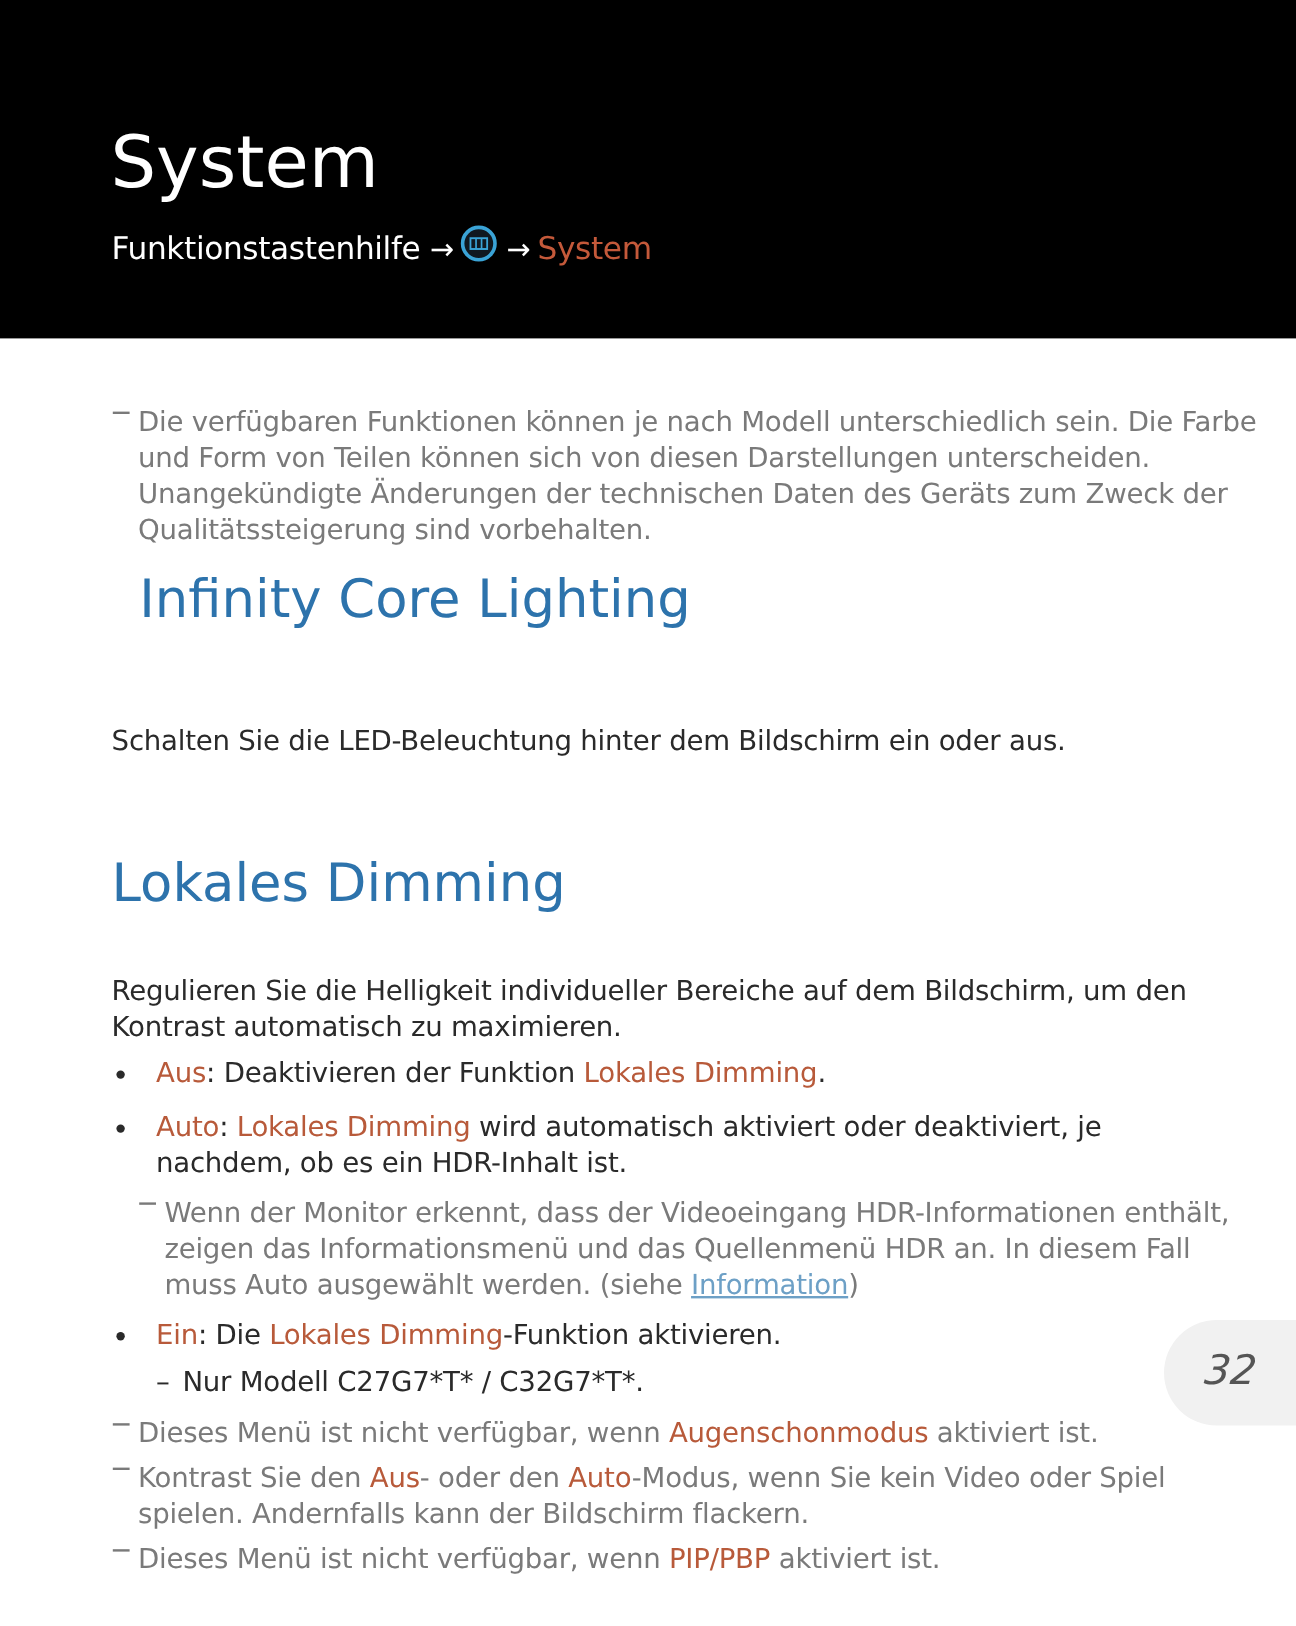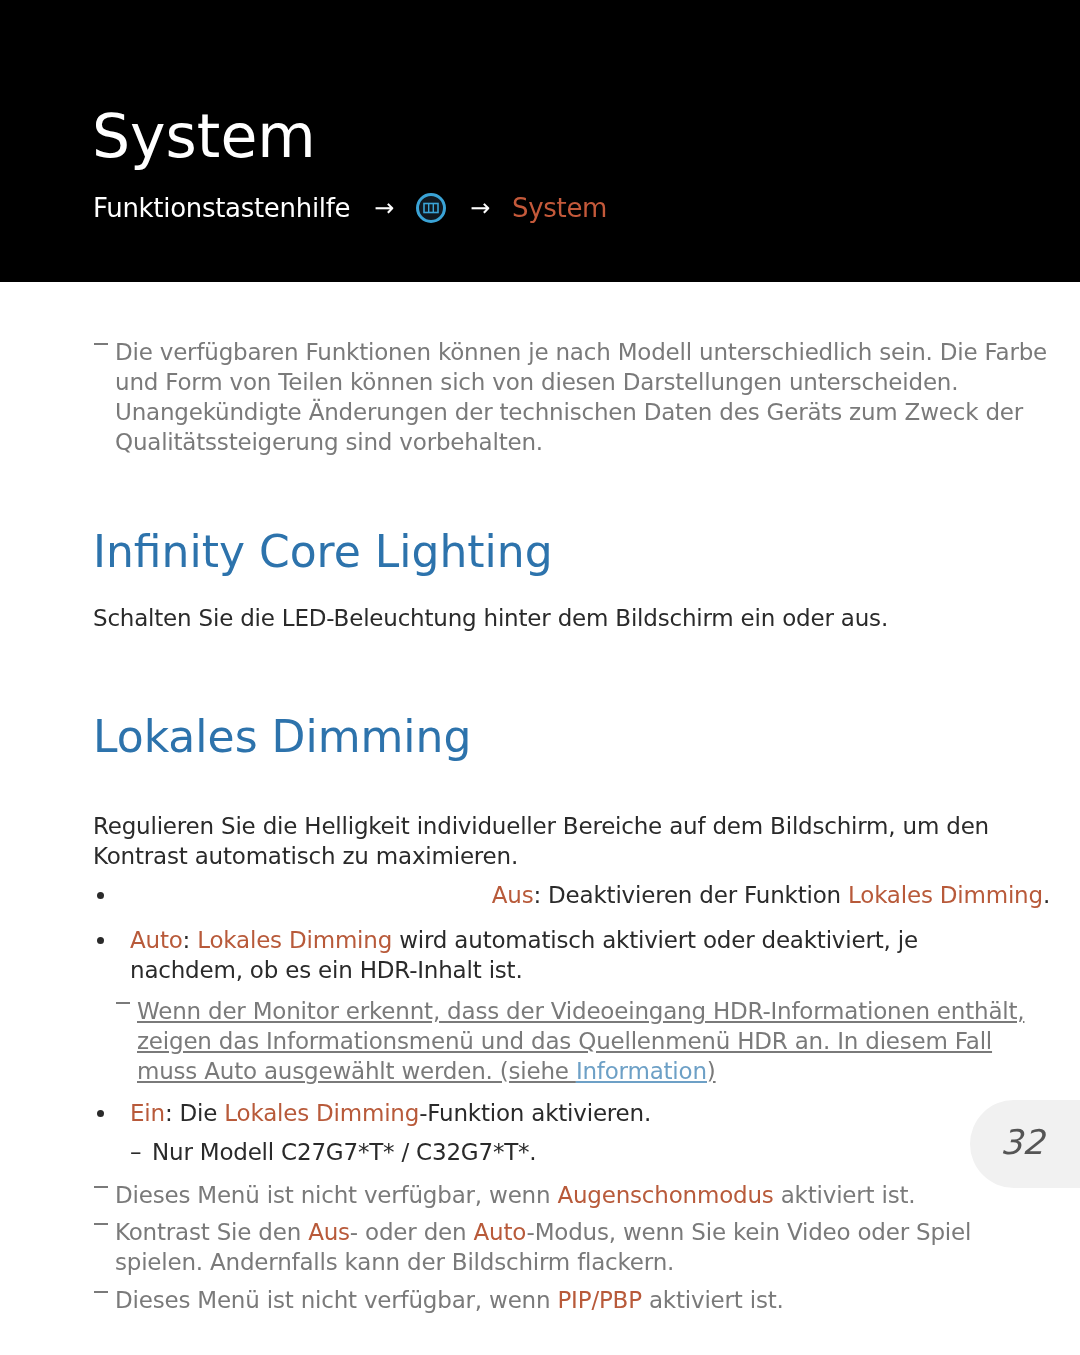--- a/index.html
+++ b/index.html
@@ -12,21 +12,21 @@
     }
     .chapter {
       position: absolute; left: 93px; top: 22px; color: #ffffff; font-size: 50px; line-height: 62px;
       letter-spacing: 0.5px; word-spacing: 8px;
     }
     .chapter-title {
       position: absolute; left: 92px; top: 100px; color: #ffffff; font-size: 60px; line-height: 72px;
     }
     .breadcrumb {
       position: absolute; left: 93px; top: 188px; color: #ffffff; font-size: 26px; line-height: 40px;
-      display: flex; align-items: center; white-space: nowrap; letter-spacing: -0.3px; gap: 16px;
+      display: flex; align-items: flex-start; white-space: nowrap; letter-spacing: -0.3px;
     }
     .breadcrumb .arrow { margin: 0 6px 0 8px; font-size: 24px; }
     .breadcrumb .menu-btn {
       width: 30px; height: 30px; border-radius: 50%; border: 3px solid #3aa3d6; box-sizing: border-box;
       display: inline-flex; align-items: center; justify-content: center; background: #101820;
     }
     .breadcrumb .current { color: #c4593a; }
     .text { position: absolute; font-size: 23px; line-height: 30px; color: #2a2a2a; letter-spacing: -0.2px; }
     .note { color: #7a7a7a; }
     .note-dash {
@@ -63,37 +63,37 @@
       </svg>
     </span>
     <span class="arrow">→</span>
     <span class="current">System</span>
   </div>
 </div>
 
 <div class="note-dash" style="left:94px; top:343px;"></div>
 <div class="text note" style="left:115px; top:337px; width:935px;">Die verfügbaren Funktionen können je nach Modell unterschiedlich sein. Die Farbe und Form von Teilen können sich von diesen Darstellungen unterscheiden. Unangekündigte Änderungen der technischen Daten des Geräts zum Zweck der Qualitätssteigerung sind vorbehalten.</div>
 
-<div class="h2" style="top:524px;">Infinity Core Lighting</div>
+<div class="h2" style="top:472px;margin-left:23px;">Infinity Core Lighting</div>
 <div class="text" style="left:93px; top:603px; width:960px;">Schalten Sie die LED-Beleuchtung hinter dem Bildschirm ein oder aus.</div>
 
 <div class="h2" style="top:709px;">Lokales Dimming</div>
 <div class="text" style="left:93px; top:811px; width:965px;">Regulieren Sie die Helligkeit individueller Bereiche auf dem Bildschirm, um den Kontrast automatisch zu maximieren.</div>
 
 <div class="bullet" style="left:97px; top:892px;"></div>
-<div class="text" style="left:130px; top:880px; width:920px;text-align:right;">
+<div class="text" style="left:130px; top:880px; width:920px;">
   <span class="hl">Aus</span><span>: </span><span>Deaktivieren der Funktion </span><span class="hl">Lokales Dimming</span><span>.</span>
 </div>
 
 <div class="bullet" style="left:97px; top:937px;"></div>
 <div class="text" style="left:130px; top:925px; width:900px;">
   <span class="hl">Auto</span><span>: </span><span class="hl">Lokales Dimming</span><span> wird automatisch aktiviert oder deaktiviert, je nachdem, ob es ein HDR-Inhalt ist.</span>
 </div>
 <div class="note-dash" style="left:116px; top:1002px;"></div>
-<div class="text note" style="left:137px; top:996px; width:905px;text-decoration:underline;">
+<div class="text note" style="left:137px; top:996px; width:905px;">
   <span>Wenn der Monitor erkennt, dass der Videoeingang HDR-Informationen enthält, zeigen das Informationsmenü und das Quellenmenü HDR an. In diesem Fall muss Auto ausgewählt werden. (siehe </span><span class="link">Information</span><span>)</span>
 </div>
 
 <div class="bullet" style="left:97px; top:1110px;"></div>
 <div class="text" style="left:130px; top:1098px; width:900px;">
   <span class="hl">Ein</span><span>: Die </span><span class="hl">Lokales Dimming</span><span>-Funktion aktivieren.</span>
 </div>
 <div class="text" style="left:130px; top:1137px; width:800px;">
   <span style="display:inline-block; width:22px;">–</span><span>Nur Modell C27G7*T* / C32G7*T*.</span>
 </div>

